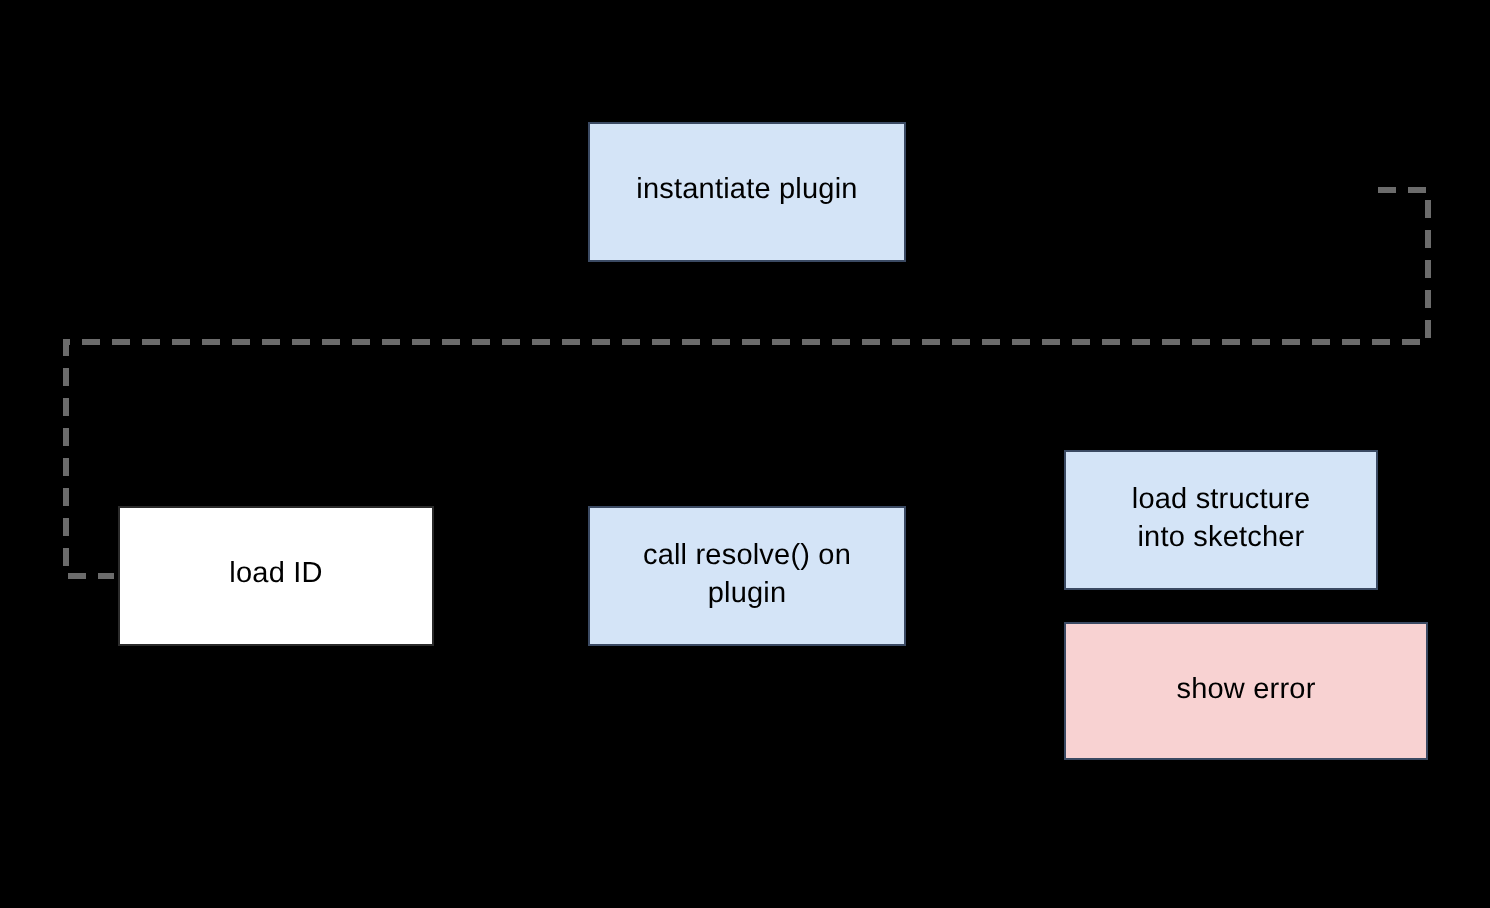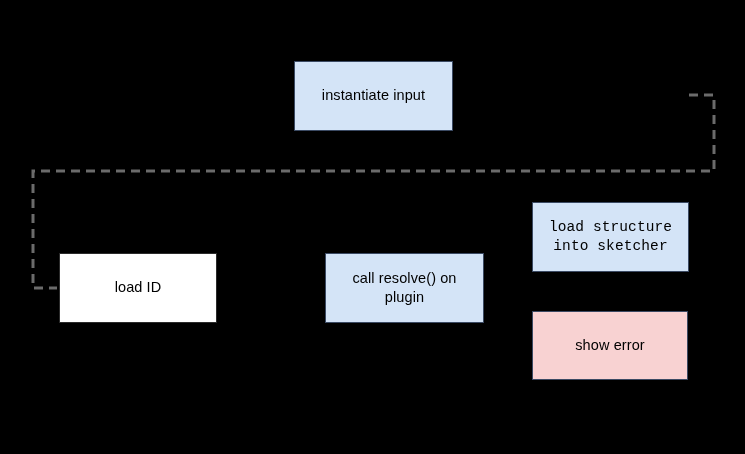--- a/index.html
+++ b/index.html
@@ -46,35 +46,35 @@
 </head>
 <body>
 
 <div id="canvas" style="width: 745px; height: 454px; background: rgb(0, 0, 0);">
 
   <svg class="edge-svg" viewBox="0 0 745 454" xmlns="http://www.w3.org/2000/svg">
     <polyline id="edge-0" fill="none" stroke="#6b6b6b" stroke-width="3" stroke-dasharray="9 6" stroke-linecap="butt" stroke-linejoin="miter" points="689,95 714,95 714,171 33,171 33,288 57,288"></polyline>
   </svg>
 
   <div class="node" id="node-0" style="left: 294px; top: 61px; width: 159px; height: 70px; background: rgb(212, 228, 247); border-color: rgb(59, 74, 99);">
-    <span class="node-label">instantiate input</span>
+    <span class="node-label">instantiate plugin</span>
   </div>
 
 
-  <div class="node" id="node-2" style="left: 532px; top: 202px; width: 157px; height: 70px; background: rgb(212, 228, 247); border-color: rgb(59, 74, 99); font-family: Liberation Mono, monospace;">
+  <div class="node" id="node-2" style="left: 532px; top: 225px; width: 157px; height: 70px; background: rgb(212, 228, 247); border-color: rgb(59, 74, 99);">
     <span class="node-label">load structure
 into sketcher</span>
   </div>
 
   <div class="node" id="node-3" style="left: 59px; top: 253px; width: 158px; height: 70px; background: rgb(255, 255, 255); border-color: rgb(43, 43, 43);">
     <span class="node-label">load ID</span>
   </div>
 
-  <div class="node" id="node-4" style="left: 294px; top: 253px; width: 159px; height: 70px; background: rgb(212, 228, 247); border-color: rgb(59, 74, 99); margin-left: 31px;">
+  <div class="node" id="node-4" style="left: 294px; top: 253px; width: 159px; height: 70px; background: rgb(212, 228, 247); border-color: rgb(59, 74, 99);">
     <span class="node-label">call resolve() on
 plugin</span>
   </div>
 
-  <div class="node" id="node-5" style="left: 532px; top: 311px; width: 156px; height: 69px; background: rgb(248, 210, 210); border-color: rgb(59, 74, 99);">
+  <div class="node" id="node-5" style="left: 532px; top: 311px; width: 182px; height: 69px; background: rgb(248, 210, 210); border-color: rgb(59, 74, 99);">
     <span class="node-label">show error</span>
   </div>
 
 </div>
 
 </body></html>

